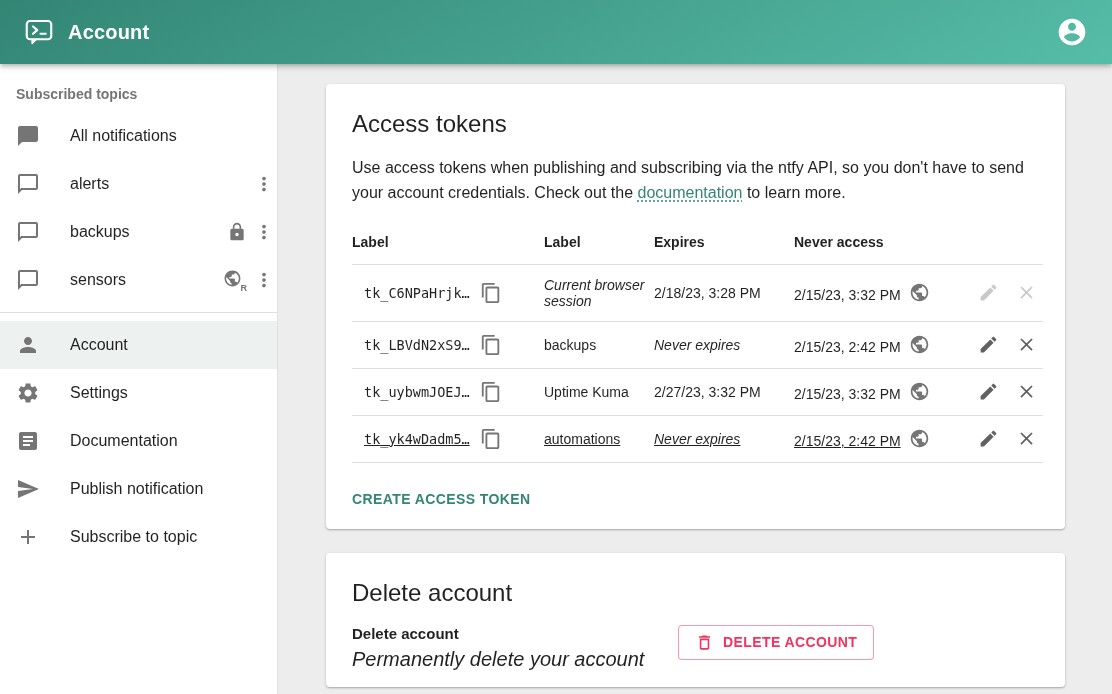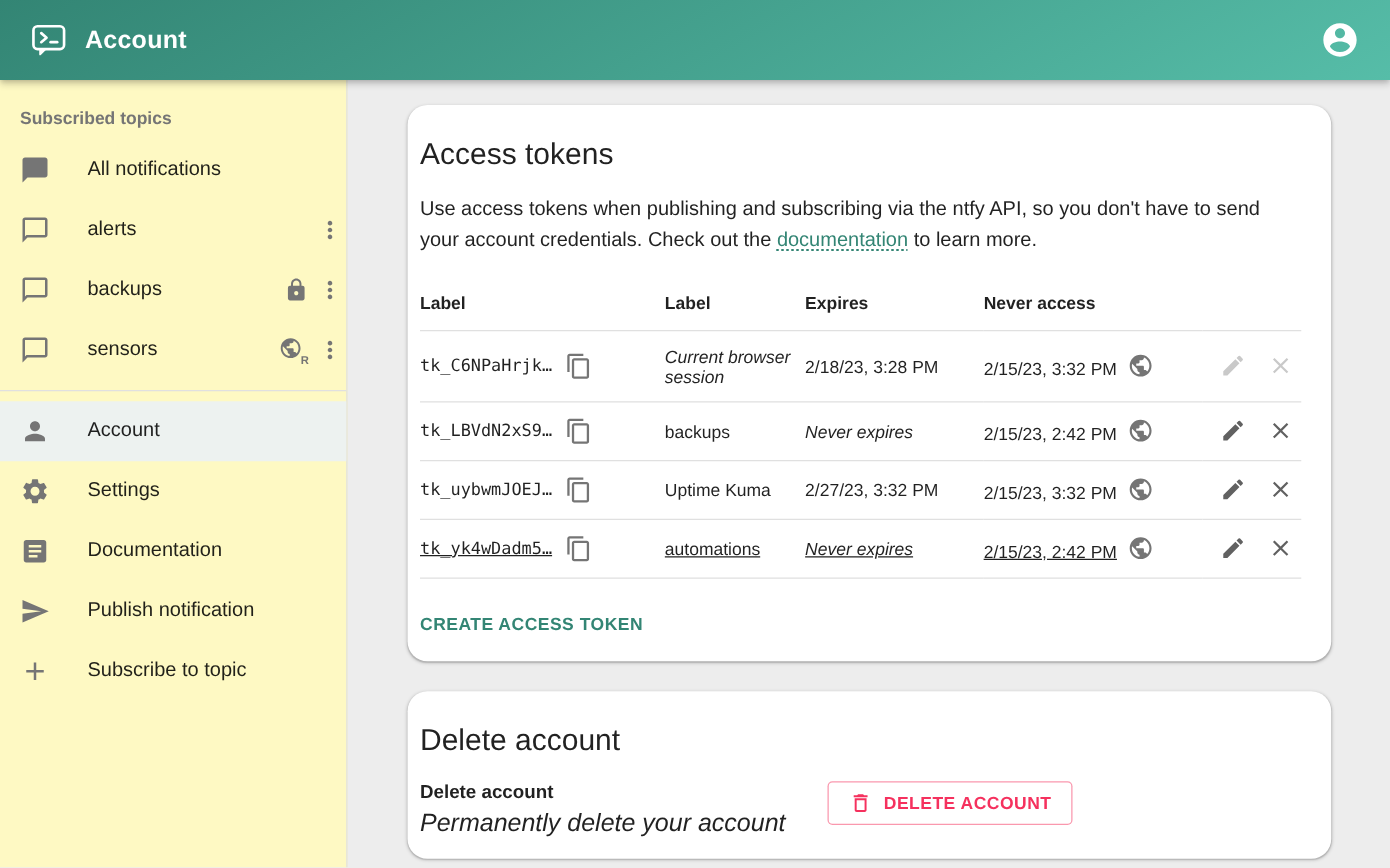--- a/index.html
+++ b/index.html
@@ -26,21 +26,21 @@
   .appbar .title { font-size: 20px; font-weight: bold; letter-spacing: .2px; }
   .appbar .spacer { flex: 1; }
   .appbar .avatar-btn { width: 32px; height: 32px; cursor: pointer; display: flex; color: #fff; }
 
   
   .shell { display: flex; height: 630px; }
 
   
   .sidebar {
     width: 278px;
-    background: #fef9c3;
+    background: #ffffff;
     border-right: 1px solid #e0e0e0;
     padding-top: 4px;
     flex-shrink: 0;
   }
   .subheader {
     color: #757575;
     font-size: 14px;
     font-weight: bold;
     padding: 18px 16px 10px 16px;
   }
@@ -64,24 +64,24 @@
     position: absolute; right: 0; bottom: -2px;
     font-size: 9px; font-weight: bold; color: #757575;
   }
   .dots-btn { width: 22px; height: 22px; color: #757575; cursor: pointer; display: flex; align-items: center; justify-content: center; }
   .divider { border-top: 1px solid #e0e0e0; margin: 8px 0; }
 
   
   .main { flex: 1; overflow: hidden; padding: 20px 47px 0 48px; }
   .card {
     background: #fff;
-    border-radius: 16px;
+    border-radius: 4px;
     box-shadow: 0 1px 3px rgba(0,0,0,0.2), 0 1px 1px rgba(0,0,0,0.12);
     width: 739px;
-    padding: 26px 24px 16px 10px;
+    padding: 26px 24px 16px 26px;
     margin-bottom: 24px;
   }
   .card h2 { font-size: 24px; font-weight: normal; color: rgba(0,0,0,0.87); margin-bottom: 18px; }
   .card .desc { font-size: 16px; line-height: 1.55; margin-bottom: 14px; }
   .link {
     color: #338574;
     text-decoration: underline dotted;
     text-underline-offset: 3px;
     cursor: pointer;
   }
@@ -98,21 +98,21 @@
     padding: 12px 6px 12px 0;
     border-bottom: 1px solid #e0e0e0;
     vertical-align: middle;
   }
   tr:last-child td { border-bottom: 1px solid #e0e0e0; text-decoration: underline; }
   .col-token { width: 192px; }
   .col-label { width: 110px; }
   .col-expires { width: 140px; }
   .col-access { width: 172px; }
   .col-actions { width: 77px; }
-  .token-cell { display: flex; align-items: center; gap: 10px; }
+  .token-cell { display: flex; align-items: center; gap: 10px; margin-left: 12px; }
   .token-text { font-family: "DejaVu Sans Mono", monospace; font-size: 13.5px; white-space: nowrap; }
   .icon-btn { width: 22px; height: 22px; color: #757575; cursor: pointer; flex-shrink: 0; display: inline-flex; }
   .italic { font-style: italic; }
   .access-cell { display: flex; align-items: flex-end; gap: 8px; }
   .globe { width: 21px; height: 21px; color: #757575; flex-shrink: 0; }
   .actions { display: flex; justify-content: flex-end; align-items: center; gap: 17px; }
   .act { width: 21px; height: 21px; color: #616161; cursor: pointer; display: inline-flex; }
   .act.disabled { color: #c9c9c9; cursor: default; }
 
   .text-btn {

